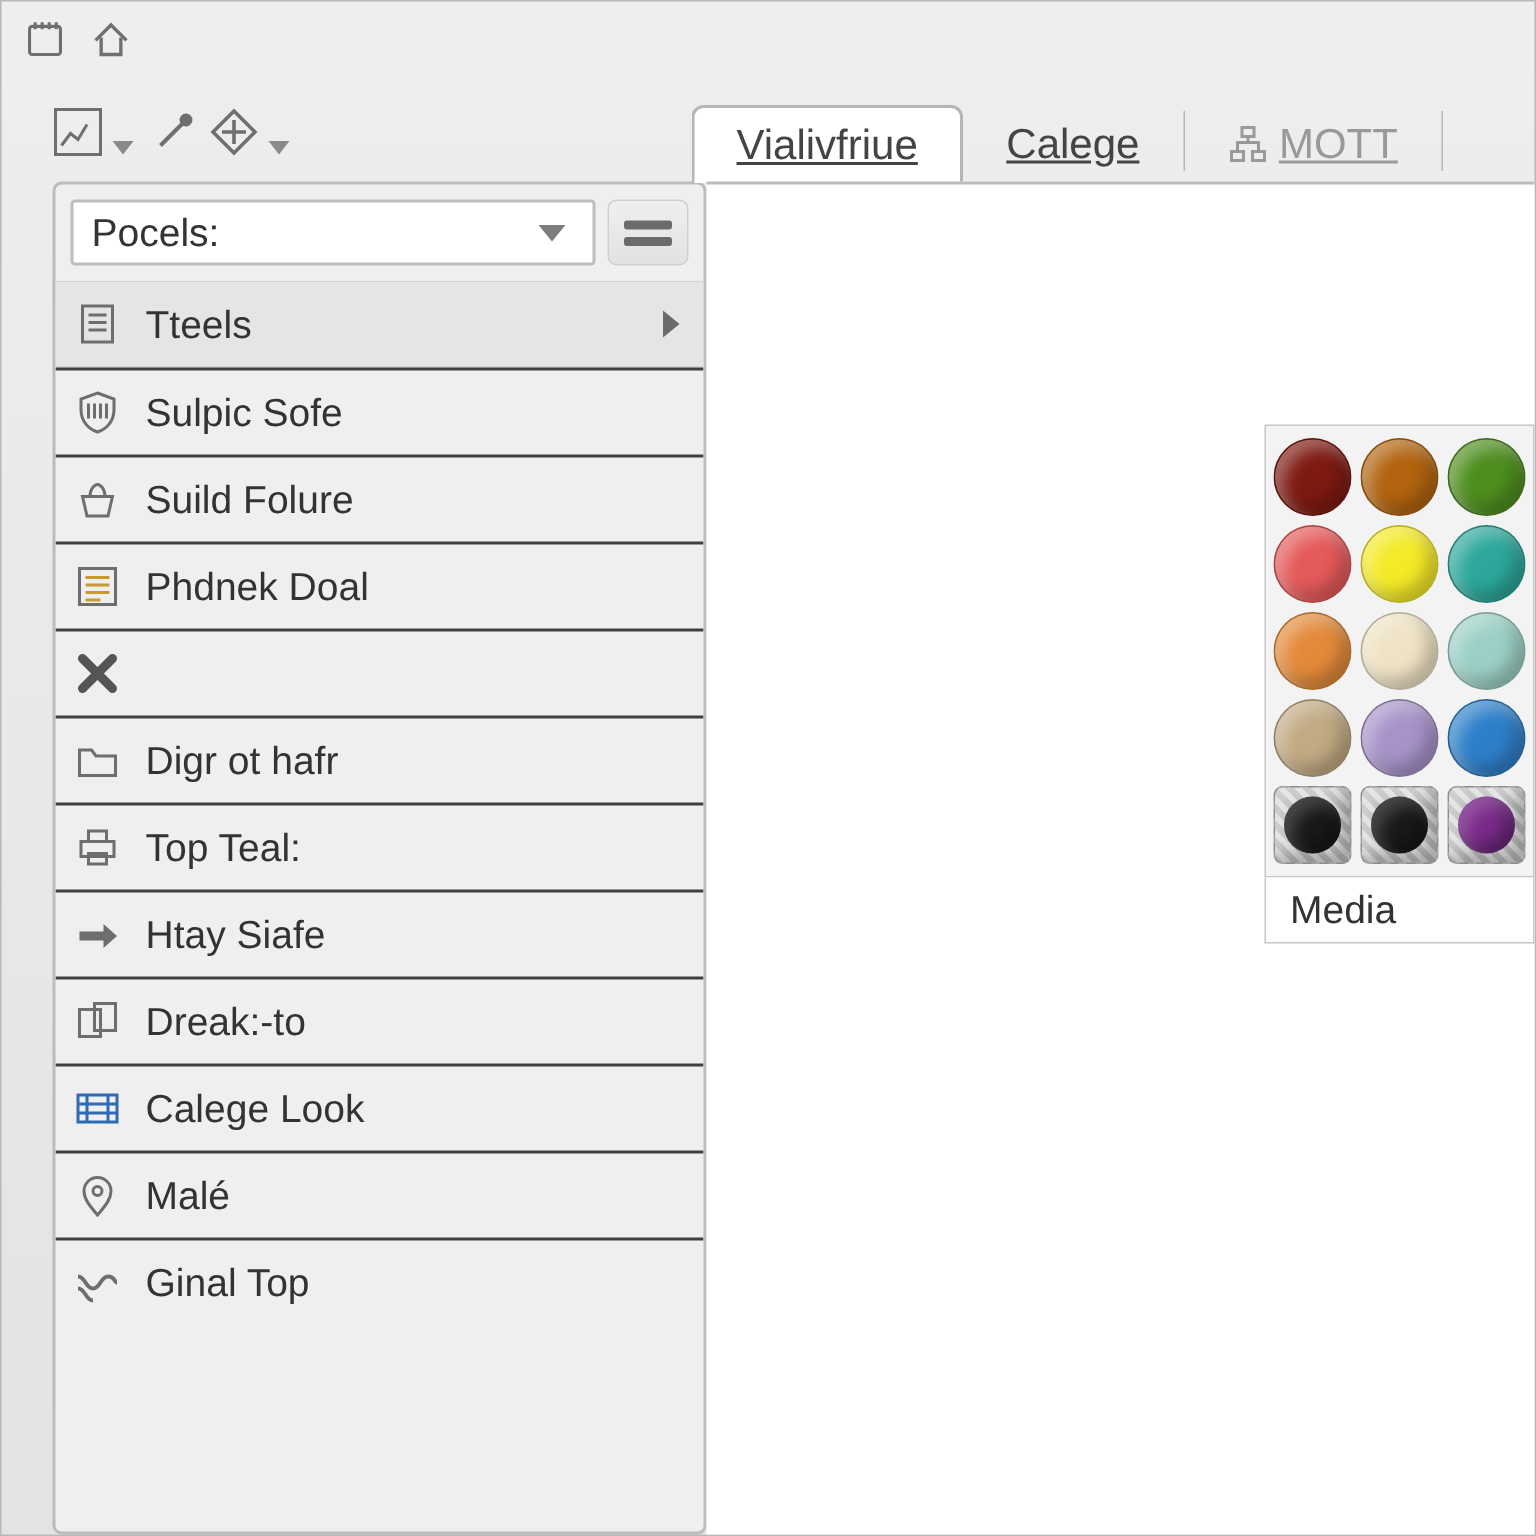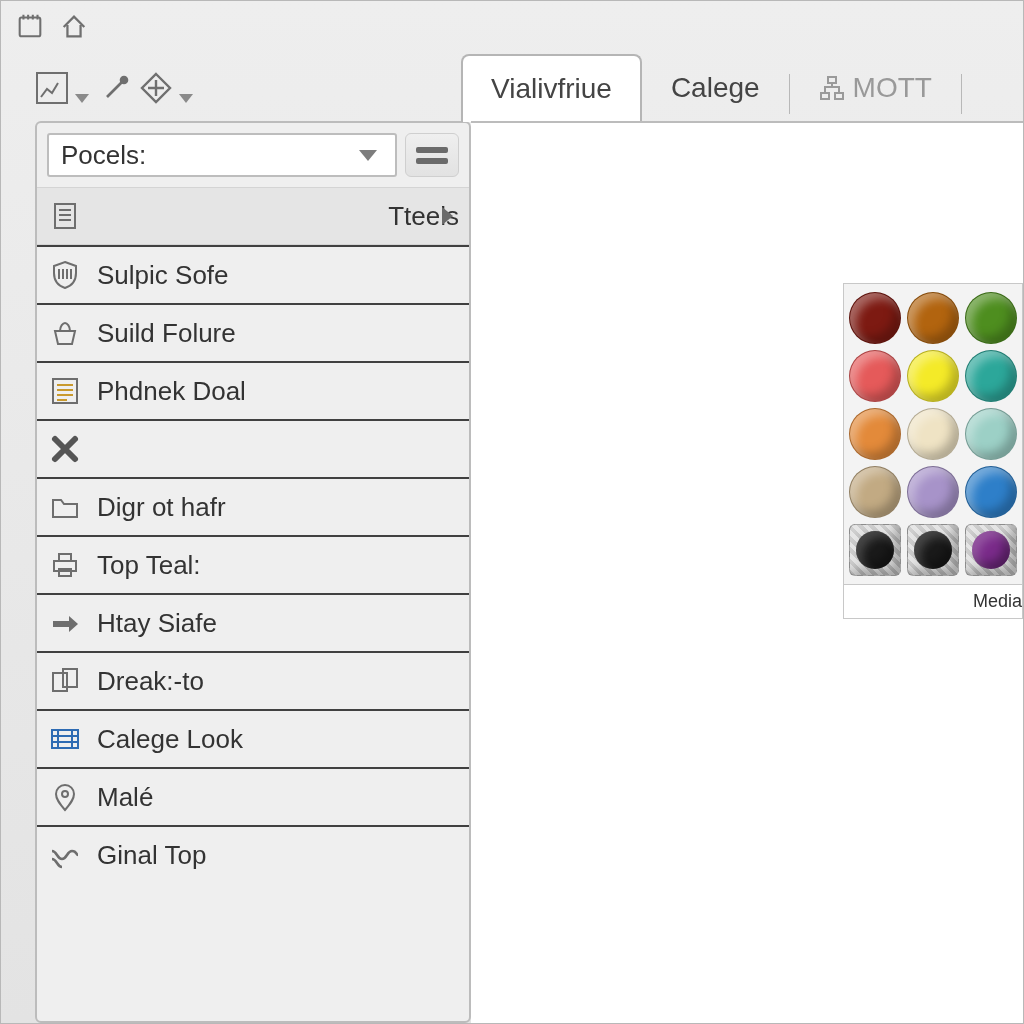--- a/index.html
+++ b/index.html
@@ -51,29 +51,30 @@
   }
   .tabs {
     position: absolute;
     left: 460px;
     bottom: -1px;
     display: flex;
     align-items: flex-end;
     height: 56px;
   }
   .tab {
-    height: 68px;
+    height: 52px;
     padding: 0 28px;
     display: flex;
     align-items: center;
     font-size: 28px;
     color: #444;
     border: 1px solid transparent;
     position: relative;
     cursor: pointer;
+    text-decoration: underline;
   }
   .tab.active {
     background: #ffffff;
     border: 2px solid #b5b5b5;
     border-bottom: none;
     border-radius: 8px 8px 0 0;
     font-weight: 500;
   }
   .tab-sep {
     width: 1px;
@@ -154,21 +155,20 @@
     color: #333;
     border-top: 2px solid #404040;
     cursor: pointer;
     gap: 14px;
     position: relative;
   }
   .li:first-child { border-top: none; }
   .li.selected {
     background: #e5e5e5;
     box-shadow: inset 0 1px 0 #d4d4d4, inset 0 -1px 0 #d4d4d4;
-    justify-content: space-between;
   }
   .li .ico { width: 36px; height: 36px; display:flex; align-items:center; justify-content:center; }
   .li .ico svg { width: 32px; height: 32px; }
   .li .expand {
     position: absolute;
     right: 16px;
     width: 0; height: 0;
     border-top: 9px solid transparent;
     border-bottom: 9px solid transparent;
     border-left: 11px solid #6a6a6a;
@@ -211,24 +211,24 @@
   .sw.square::after{
     content:"";
     position:absolute;
     inset:6px;
     border-radius:50%;
     background: var(--c, #222);
     box-shadow: inset 6px 6px 10px rgba(255,255,255,0.2),
                 inset -6px -6px 10px rgba(0,0,0,0.35);
   }
   .palette-label {
-    text-align: right;
-    font-size: 18px;
+    text-align: left;
+    font-size: 26px;
     color: #333;
-    padding: 6px 0;
+    padding: 6px 16px;
     border: 1px solid #c8c8c8;
     border-top: none;
     background: #ffffff;
   }
 </style>
 </head>
 <body>
 
 <div class="app">
 

